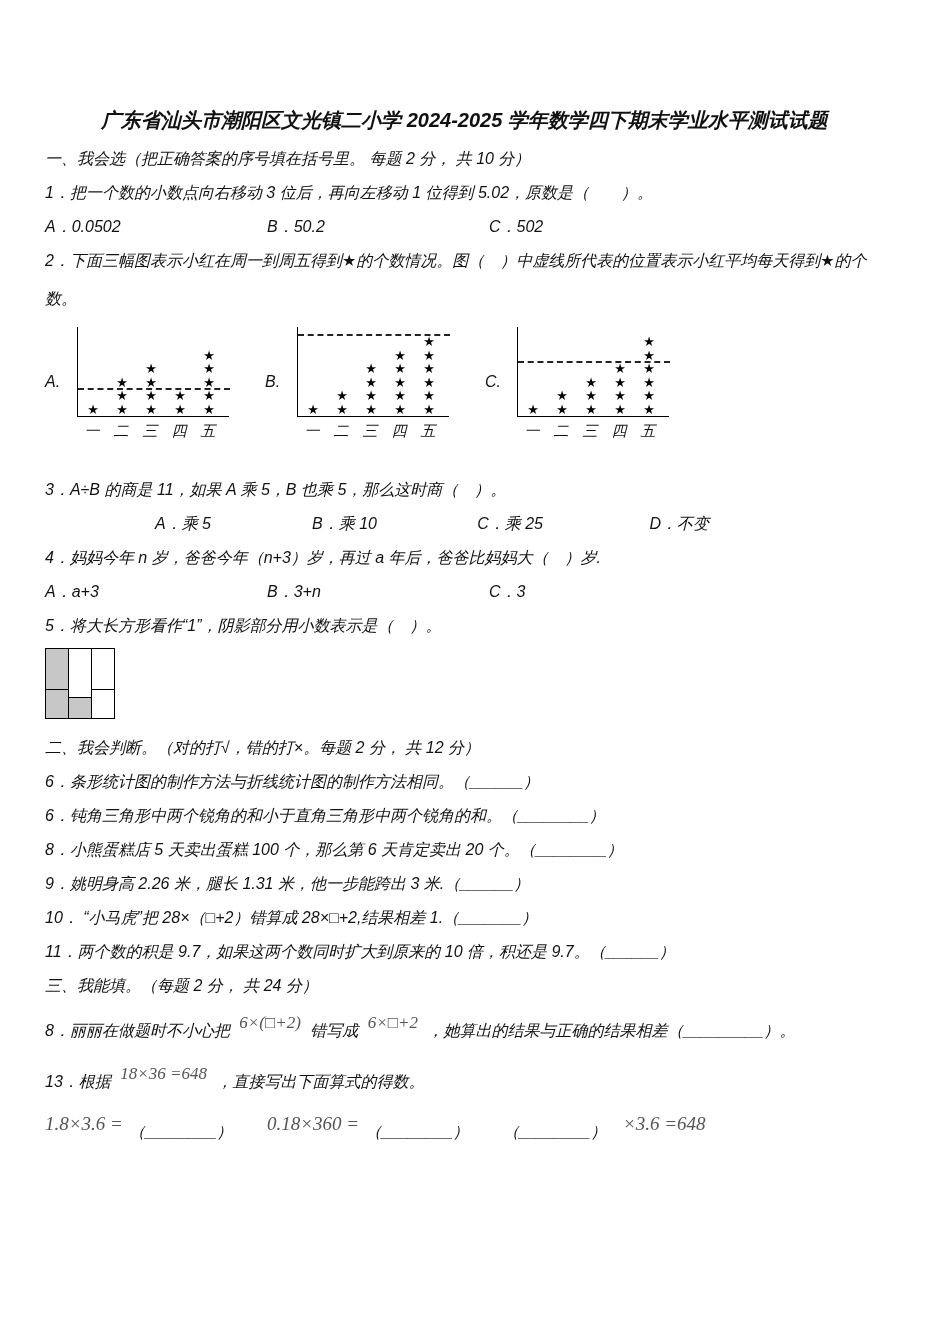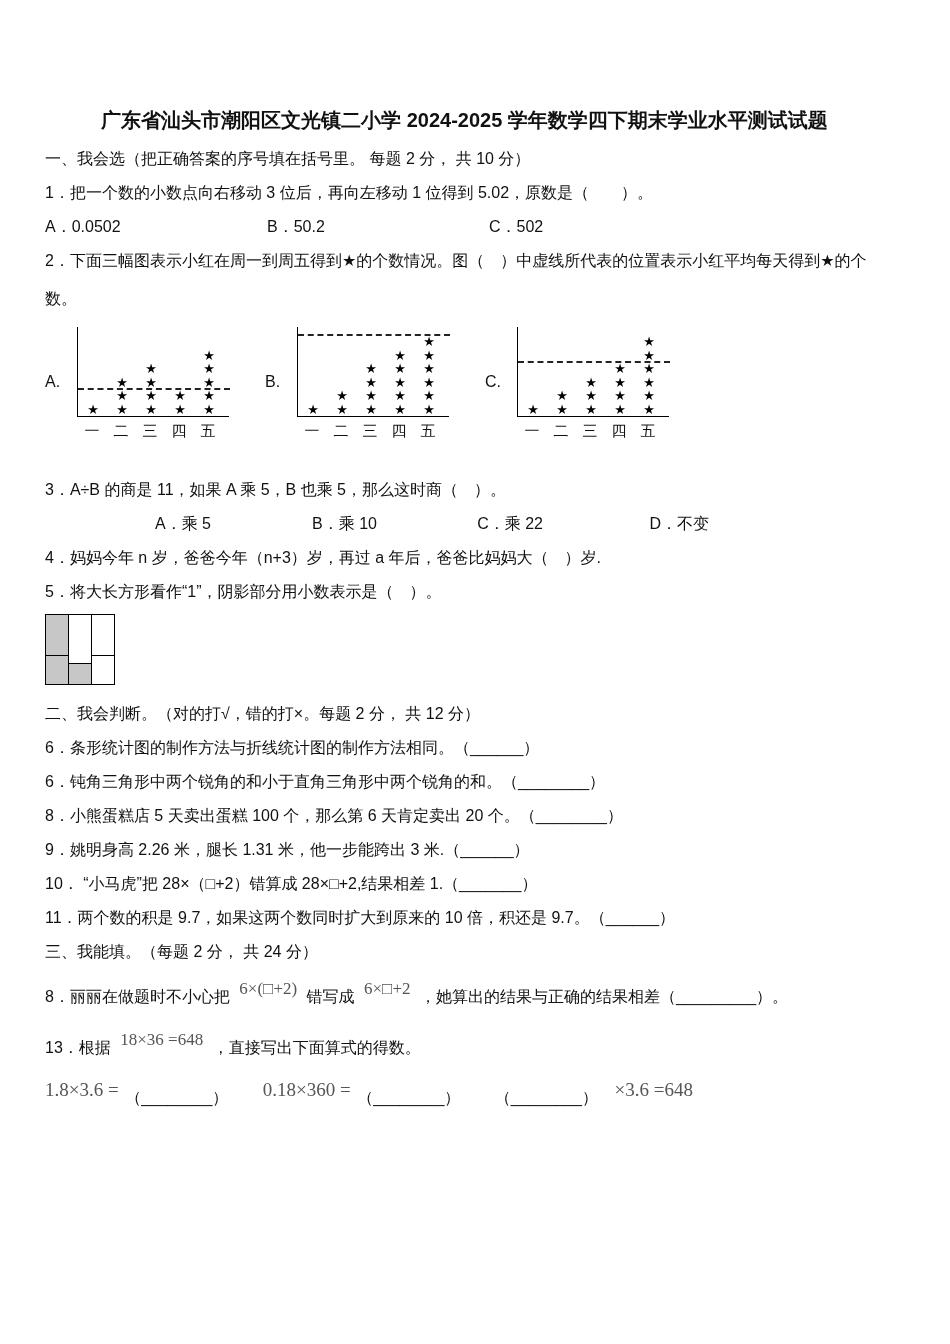--- a/index.html
+++ b/index.html
@@ -2,21 +2,21 @@
 <html><head>
 <meta charset="utf-8">
 <style>
   * { box-sizing: border-box; }
   html, body { margin: 0; padding: 0; background: #ffffff; }
   .page {
     width: 950px; height: 1344px; background: #fff; color: #111;
     font-family: "Liberation Sans", "DejaVu Sans", sans-serif;
     font-size: 16px; position: relative; overflow: hidden;
   }
-  .content { padding: 106px 66px 0 45px; }
+  .content { padding: 106px 66px 0 45px; font-style: italic; }
   .title {
     font-size: 20px; font-weight: bold; text-align: center;
     line-height: 1.45; margin: 0;
   }
   .sec-header-first { margin-top: 64px; }
   .line { margin-top: 13px; line-height: 21px; }
   .tight { margin-top: 17px; }
   .opts { display: flex; margin-top: 13px; line-height: 21px; }
   .opts-3 > span { width: 222px; }
   .opts-4 > span { width: 166px; text-align: right; }
@@ -170,25 +170,30 @@
               <span>五</span>
             </div>
         </div>
       </div>
     </div>
 
     <div class="line" style="margin-top:38px">3．A÷B 的商是 11，如果 A 乘 5，B 也乘 5，那么这时商（　）。</div>
     <div class="opts opts-4">
       <span>A．乘 5</span>
       <span>B．乘 10</span>
-      <span>C．乘 22</span>
+      <span>C．乘 25</span>
       <span>D．不变</span>
     </div>
 
     <div class="line">4．妈妈今年 n 岁，爸爸今年（n+3）岁，再过 a 年后，爸爸比妈妈大（　）岁.</div>
+    <div class="opts opts-3">
+      <span>A．a+3</span>
+      <span>B．3+n</span>
+      <span>C．3</span>
+    </div>
 
     <div class="line">5．将大长方形看作“1”，阴影部分用小数表示是（　）。</div>
 
     <div class="fig">
       <div class="fcol">
         <div class="fcell shaded" style="height:42px"></div>
         <div class="fcell shaded" style="height:30px"></div>
       </div>
       <div class="fcol">
         <div class="fcell" style="height:50px"></div>

